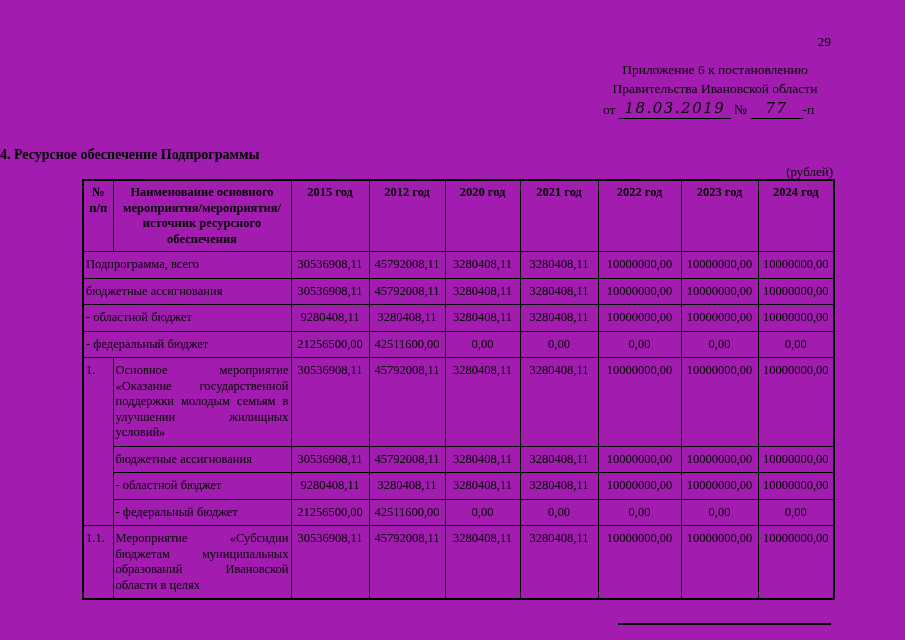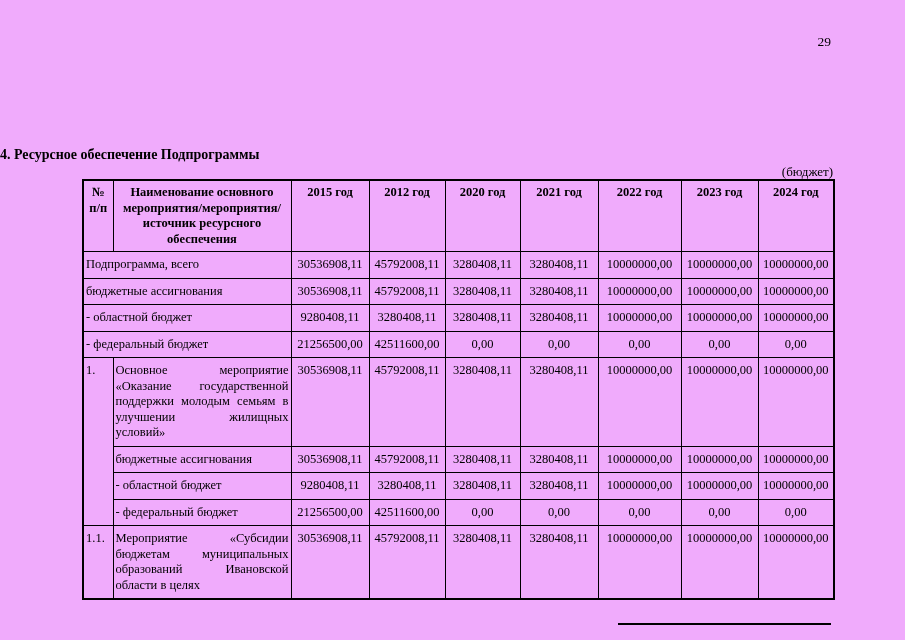--- a/index.html
+++ b/index.html
@@ -2,21 +2,21 @@
 <html><head>
 <meta charset="utf-8">
 <style>
   * { box-sizing: border-box; }
   html, body { margin: 0; padding: 0; background: #e8e8e8; }
   .page {
     position: relative;
     width: 905px;
     height: 640px;
     margin: 0 auto;
-    background: #f0abfc;
+    background: #a21caf;
     overflow: hidden;
     font-family: "Liberation Serif", serif;
     color: #000;
   }
   .page-number {
     position: absolute;
     top: 34px;
     right: 74px;
     font-size: 13.5px;
   }
@@ -104,25 +104,33 @@
   }
 </style>
 </head>
 <body>
 
 <div class="page">
 
   <div class="page-number">29</div>
 
   <div class="annex">
+    <div>Приложение 6 к постановлению</div>
+    <div>Правительства Ивановской области</div>
+    <div class="annex-date-line">
+      <span>от</span>
+      <span class="underlined u-date"><span class="handwritten">18.03.2019</span></span>
+      <span>№</span>
+      <span class="underlined u-num"><span class="handwritten">77</span></span><span>-п</span>
+    </div>
   </div>
 
   <div class="title">4. Ресурсное обеспечение Подпрограммы</div>
 
-  <div class="currency-note">(бюджет)</div>
+  <div class="currency-note">(рублей)</div>
 
   <table class="res-table">
     <colgroup>
       <col style="width:30px">
       <col style="width:178px">
       <col style="width:78px">
       <col style="width:76px">
       <col style="width:75px">
       <col style="width:78px">
       <col style="width:83px">

